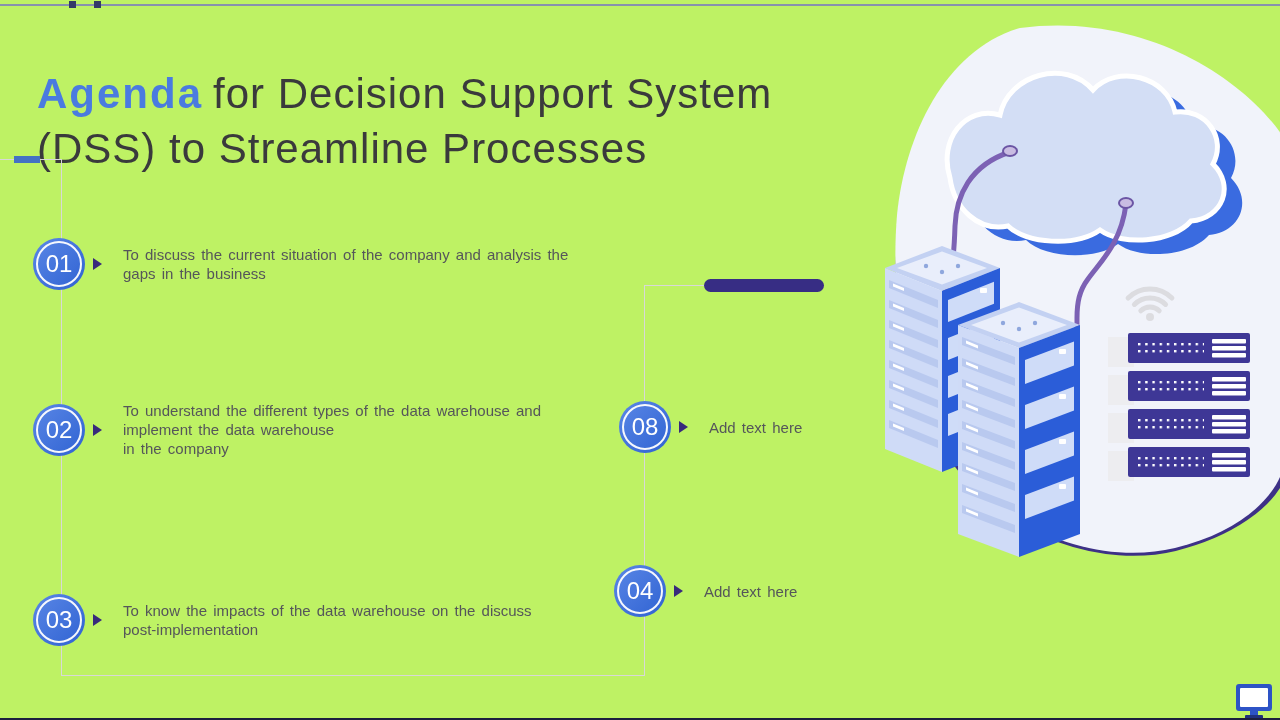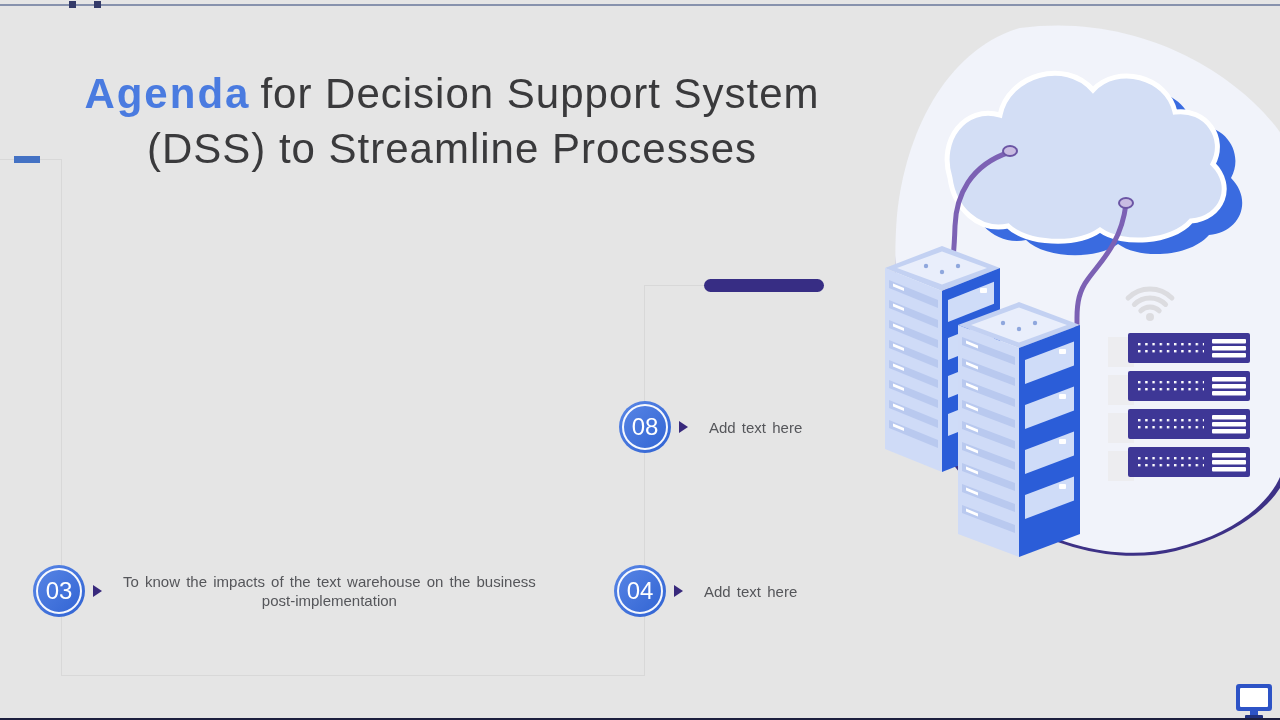--- a/index.html
+++ b/index.html
@@ -1,17 +1,17 @@
 <!DOCTYPE html>
 <html><head>
 <meta charset="utf-8">
 <style>
   html,body{margin:0;padding:0;background:#ffffff;}
-  .slide{position:relative;width:1280px;height:720px;background:#e5e5e5;overflow:hidden;
-         font-family:"Liberation Sans",sans-serif;text-align:center;}
+  .slide{position:relative;width:1280px;height:720px;background:#bef264;overflow:hidden;
+         font-family:"Liberation Sans",sans-serif;}
 
   
   .top-rule{position:absolute;top:4px;left:0;width:1280px;height:2px;background:#8792ad;}
   .top-sq{position:absolute;top:1px;width:7px;height:7px;background:#333a68;}
   .top-sq.s1{left:69px;} .top-sq.s2{left:94px;}
   .bottom-rule{position:absolute;bottom:0;left:0;width:1280px;height:2px;background:#1c1f3e;}
 
   
   .title{position:absolute;left:37px;top:38px;width:830px;font-size:42px;line-height:55px;
          color:#3a3a3c;font-weight:400;letter-spacing:1px;}
@@ -34,21 +34,21 @@
               display:flex;align-items:center;justify-content:center;
               color:#ffffff;font-size:24px;font-weight:400;}
   .num-circle::after{content:"";position:absolute;inset:3px;border:2px solid rgba(255,255,255,.95);border-radius:50%;}
   .arrow{width:0;height:0;border-left:9px solid #38297c;border-top:6px solid transparent;
          border-bottom:6px solid transparent;margin-left:8px;}
   .item-text{margin-left:21px;font-size:15px;line-height:19px;color:#55565a;
              white-space:pre-line;word-spacing:2px;max-width:490px;}
 
   .item-01{left:33px;top:238px;}
   .item-02{left:33px;top:401px;}
-  .item-03{left:33px;top:565px;}
+  .item-03{left:33px;top:594px;}
   .item-05{left:619px;top:401px;}
   .item-04{left:614px;top:565px;}
 
   
   .illus{position:absolute;left:850px;top:0;width:430px;height:720px;}
 </style>
 </head>
 <body>
 
 <div class="slide">
@@ -60,26 +60,39 @@
   <h1 class="title"><span class="accent">Agenda</span><span>for Decision Support System</span><br><span>(DSS) to Streamline Processes</span></h1>
 
   <div class="connector conn-top-h"></div>
   <div class="connector conn-left-v"></div>
   <div class="connector conn-bottom-h"></div>
   <div class="connector conn-right-v"></div>
   <div class="connector conn-right-h"></div>
   <div class="blue-dash"></div>
   <div class="indigo-bar"></div>
 
-
+  <div class="item item-01">
+    <div class="num-circle">01</div>
+    <div class="arrow"></div>
+    <div class="item-text">To discuss the current situation of the company and analysis the
+gaps in the business</div>
+  </div>
+
+  <div class="item item-02">
+    <div class="num-circle">02</div>
+    <div class="arrow"></div>
+    <div class="item-text">To understand the different types of the data warehouse and
+implement the data warehouse
+in the company</div>
+  </div>
 
   <div class="item item-03">
     <div class="num-circle">03</div>
     <div class="arrow"></div>
-    <div class="item-text">To know the impacts of the text warehouse on the business
+    <div class="item-text">To know the impacts of the data warehouse on the discuss
 post-implementation</div>
   </div>
 
   <div class="item item-05">
     <div class="num-circle">08</div>
     <div class="arrow"></div>
     <div class="item-text">Add text here</div>
   </div>
 
   <div class="item item-04">

